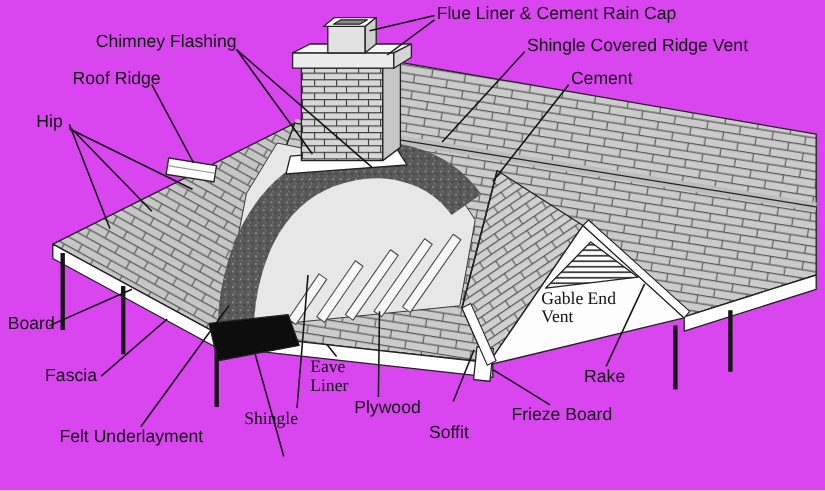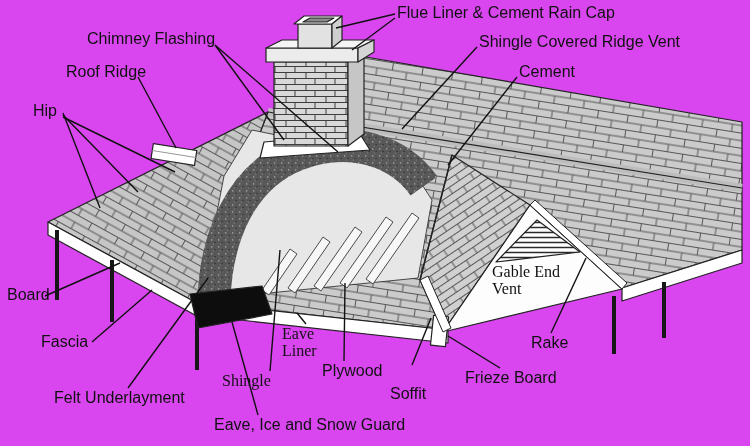--- a/index.html
+++ b/index.html
@@ -161,14 +161,13 @@
   <div class="label" style="left:322px;top:363px">Plywood</div>
   <div class="label" style="left:390px;top:386px">Soffit</div>
   <div class="label" style="left:531px;top:335px">Rake</div>
   <div class="label" style="left:465px;top:370px">Frieze Board</div>
   <div class="label" style="left:54px;top:390px">Felt Underlayment</div>
 
   <div class="label center" style="left:222px;top:373px;width:96px">
     <div>Shingle</div>
   </div>
 
-  <div class="label" style="left:214px;top:417px">Eave, Ice and Snow Guard</div>
 </div>
 
 </body></html>

